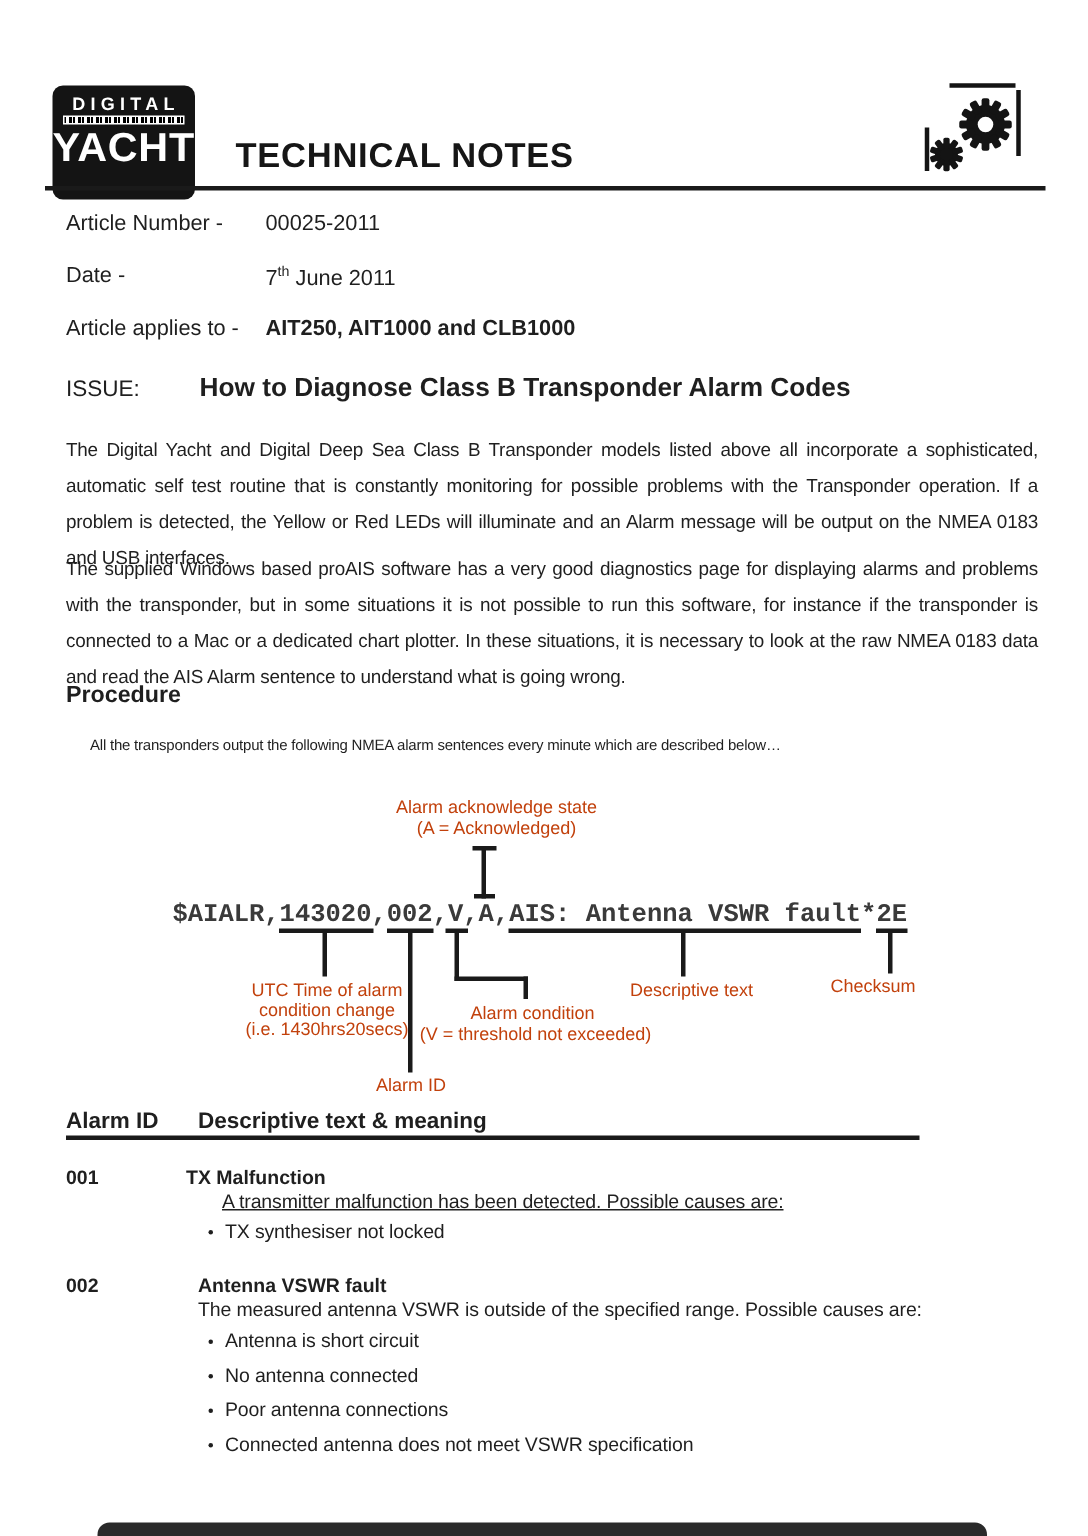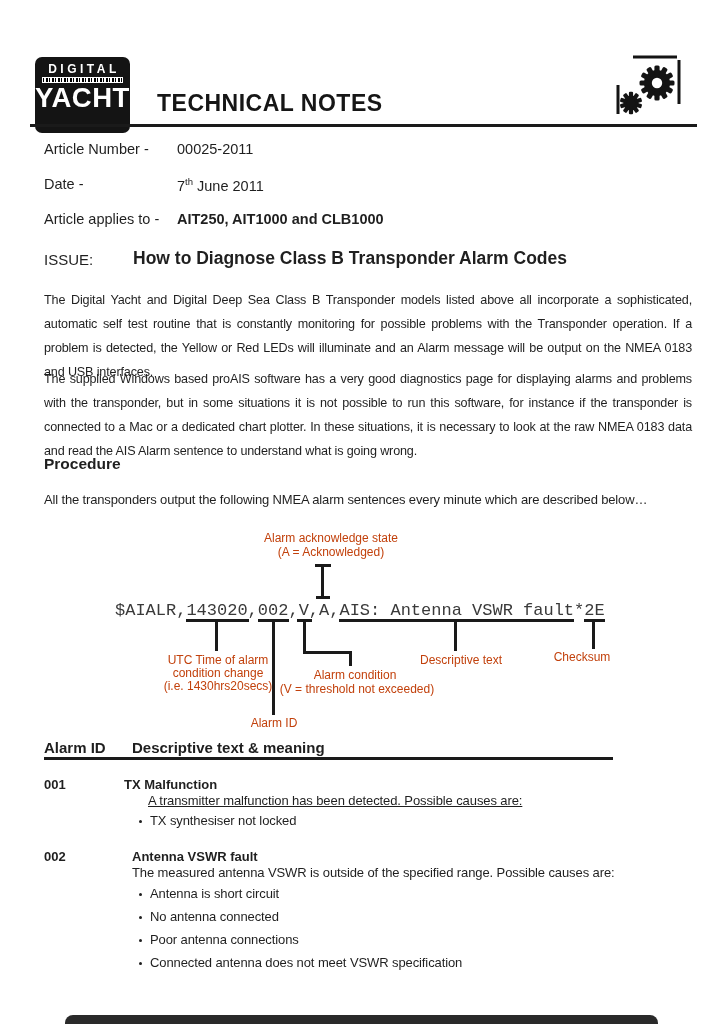--- a/index.html
+++ b/index.html
@@ -44,27 +44,27 @@
   
   .issue-label { left:44px; top:251px; font-size:15px; font-weight:normal; }
   .issue-title { left:133px; top:248px; font-size:17.5px; font-weight:bold; white-space:nowrap; }
 
   
   .para {
     left:44px; width:648px; font-size:12.6px; line-height:24px;
     letter-spacing:-0.15px; text-align:justify;
   }
   .proc-heading { left:44px; top:455px; font-size:15.5px; font-weight:bold; }
-  .intro-line { left:44px; top:492px; font-size:13px; letter-spacing:-0.15px; white-space:nowrap; }
+  .intro-line { left:60px; top:492px; font-size:10px; letter-spacing:-0.15px; white-space:nowrap; }
 
   
   .dlabel { font-size:12px; line-height:13px; white-space:nowrap; color:#c2410c; transform:translateX(-50%); }
   .nmea {
     left:115px; top:601px; font-family:"Liberation Mono","DejaVu Sans Mono",monospace;
-    font-size:17px; color:#3a3a3a; white-space:nowrap; letter-spacing:0;
+    font-size:17px; color:#3a3a3a; white-space:nowrap; letter-spacing:0;font-weight:bold;
   }
   .useg { height:3px; background:#1a1a1a; top:619px; }
   .vline { width:3px; background:#1a1a1a; }
   .hline { height:3px; background:#1a1a1a; }
 
   
   .tbl-h { font-size:15px; font-weight:bold; white-space:nowrap; }
   .tbl-rule { left:44px; top:757px; width:569px; height:2.5px; background:#1a1a1a; }
   .row-id { font-size:13px; font-weight:bold; }
   .row-title { font-size:13px; font-weight:bold; white-space:nowrap; }

